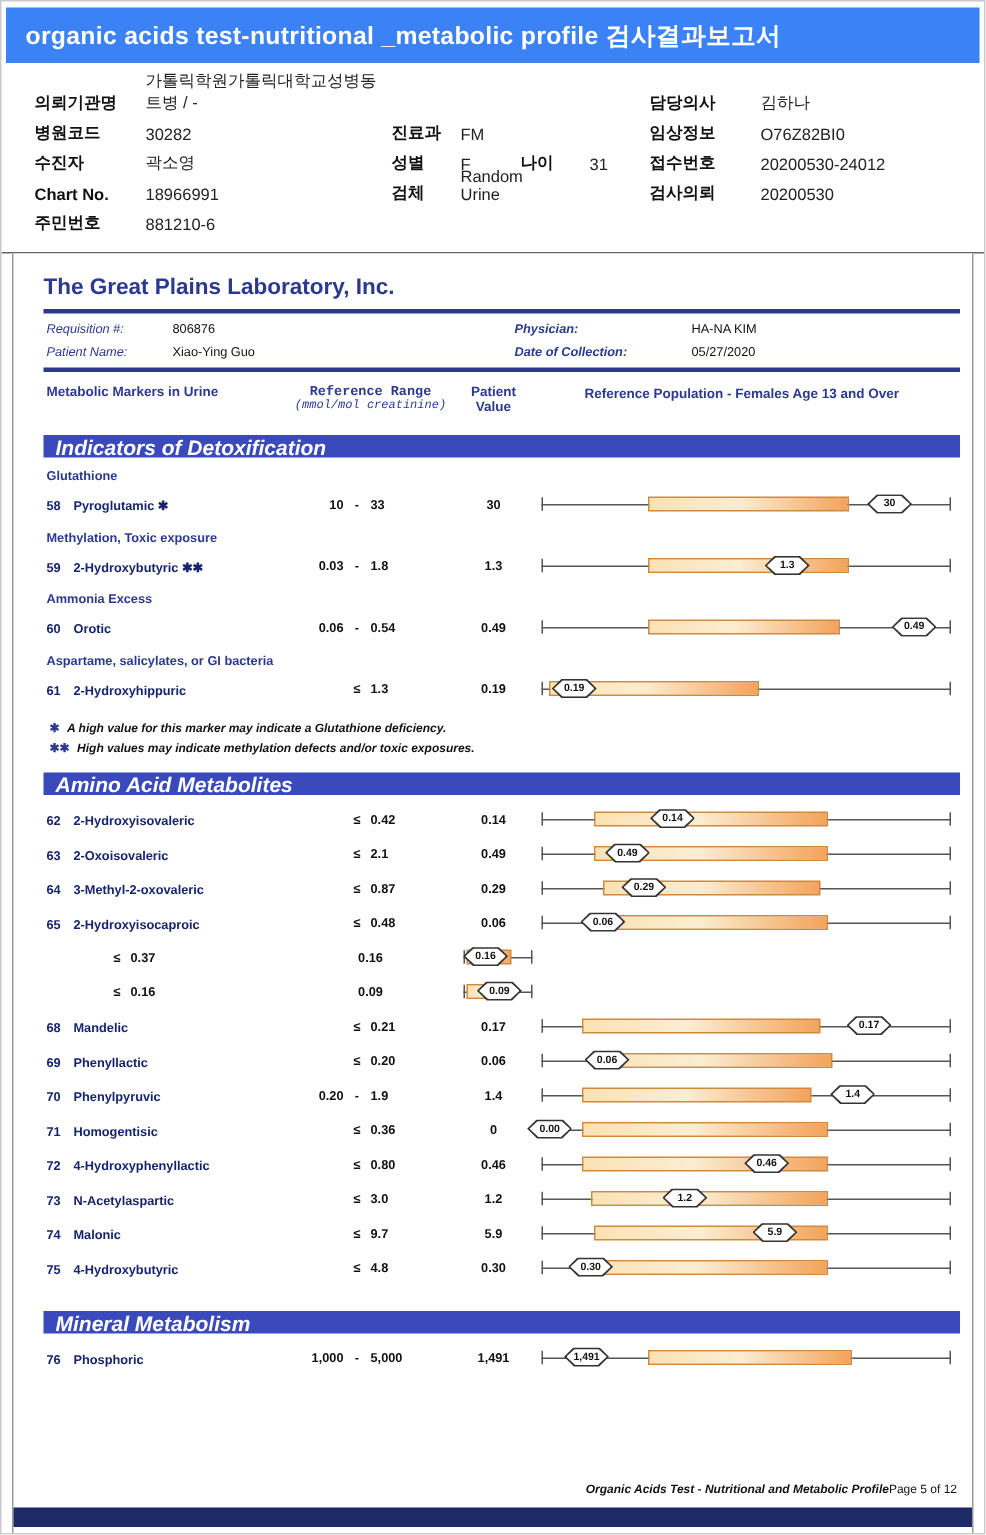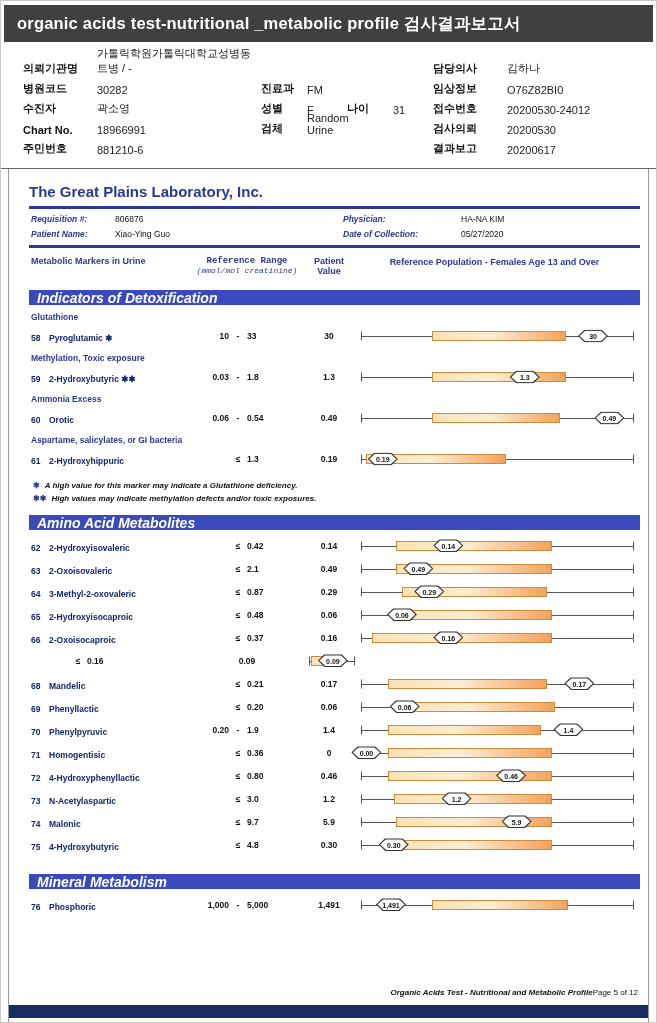--- a/index.html
+++ b/index.html
@@ -1,42 +1,42 @@
 <!DOCTYPE html>
 <html><head>
 <meta charset="utf-8">
 <style>
   * { margin:0; padding:0; box-sizing:border-box; }
   body { font-family:"Liberation Sans", sans-serif; background:#e8e8e8; }
   .page { width:657px; height:1023px; background:#fff; position:relative; overflow:hidden;
           display:flex; flex-direction:column; border:1px solid #c9c9c9; }
 
   
-  .top-bar { margin:4px 3px 0 3px; background:#404040; color:#fff; height:37px;
+  .top-bar { margin:4px 3px 0 3px; background:#3b82f6; color:#fff; height:37px;
              display:flex; align-items:center; padding-left:13px;
              font-size:16.5px; font-weight:bold; letter-spacing:0.2px; }
 
   
   .info-block { display:grid; grid-template-columns:238px 172px 1fr; padding:14px 6px 8px 22px; }
   .info-row { display:flex; height:20px; align-items:flex-end; font-size:11px; }
   .info-label { font-weight:bold; color:#111; width:74px; flex:none; }
   .info-col-mid .info-label { width:46px; }
   .info-col-mid { margin-top:20px; }
   .info-col-mid .info-value { width:60px; }
   .info-label2 { width:36px; }
   .info-value { color:#222; }
   .hr-divider { border-top:1px solid #666; margin-top:4px; }
 
   
   .report-frame { flex:1; margin:0 7px; border-left:1px solid #999; border-right:1px solid #999;
                   display:flex; flex-direction:column; background:#fff; }
   .lab-title { color:#2b3990; font-size:15px; font-weight:bold; padding-left:20px; margin-top:14px; }
   .navy-rule { border-top:3px solid #2b3990; margin:6px 8px 0 20px; }
   .req-row { display:flex; padding-left:22px; margin-top:5px; font-size:8.5px; align-items:baseline; }
-  .req-label { color:#2b3990; font-style:italic; font-weight:bold; width:84px; flex:none; }
+  .req-label { color:#2b3990; font-style:italic; font-weight:normal; width:84px; flex:none; }
   .req-label-2 { color:#2b3990; font-style:italic; font-weight:bold; width:118px; flex:none; }
   .req-value { color:#111; width:228px; flex:none; }
   .req-value-2 { color:#111; }
 
   
   .col-headers { display:grid; grid-template-columns:160px 112px 52px 1fr;
                  padding:8px 14px 4px 22px; color:#2b3990; font-size:9px; font-weight:bold; }
   .ch-range { text-align:center;font-family:Liberation Mono, monospace; }
   .ch-range-sub { font-weight:normal; font-style:italic; font-size:8px; }
   .ch-patient { text-align:center; }
@@ -155,25 +155,20 @@
         <div class="info-row">
     <span class="info-label">접수번호</span>
     <span class="info-value">20200530-24012</span>
 
   </div>
         <div class="info-row">
     <span class="info-label">검사의뢰</span>
     <span class="info-value">20200530</span>
 
   </div>
-        <div class="info-row">
-    <span class="info-label">결과보고</span>
-    <span class="info-value">20200617</span>
-
-  </div>
       </div>
   </div>
 
   <div class="hr-divider"></div>
 
   <div class="report-frame">
 
     <div class="lab-title">The Great Plains Laboratory, Inc.</div>
     <div class="navy-rule"></div>
 
@@ -402,23 +397,20 @@
       <div class="tick tick-r"></div>
       <div class="ref-bar" style="left: 13%; width: 57%;"></div>
       <div class="diamond" style="left: 15%;">
         <div class="diamond-inner">
                     <span class="d-label">0.06</span>
                   </div>
       </div>
     </div>
   </div>
             <div class="marker-row">
-    <div class="cell-name">
-      <span class="m-num">66</span><span class="m-name">2-Oxoisocaproic</span>
-    </div>
     <div class="cell-range">
       <span class="r-pre"></span>
       <span class="r-sep">≤</span>
       <span class="r-val">0.37</span>
     </div>
     <div class="cell-value">0.16</div>
     <div class="cell-chart">
       <div class="track"></div>
       <div class="tick tick-l"></div>
       <div class="tick tick-r"></div>

